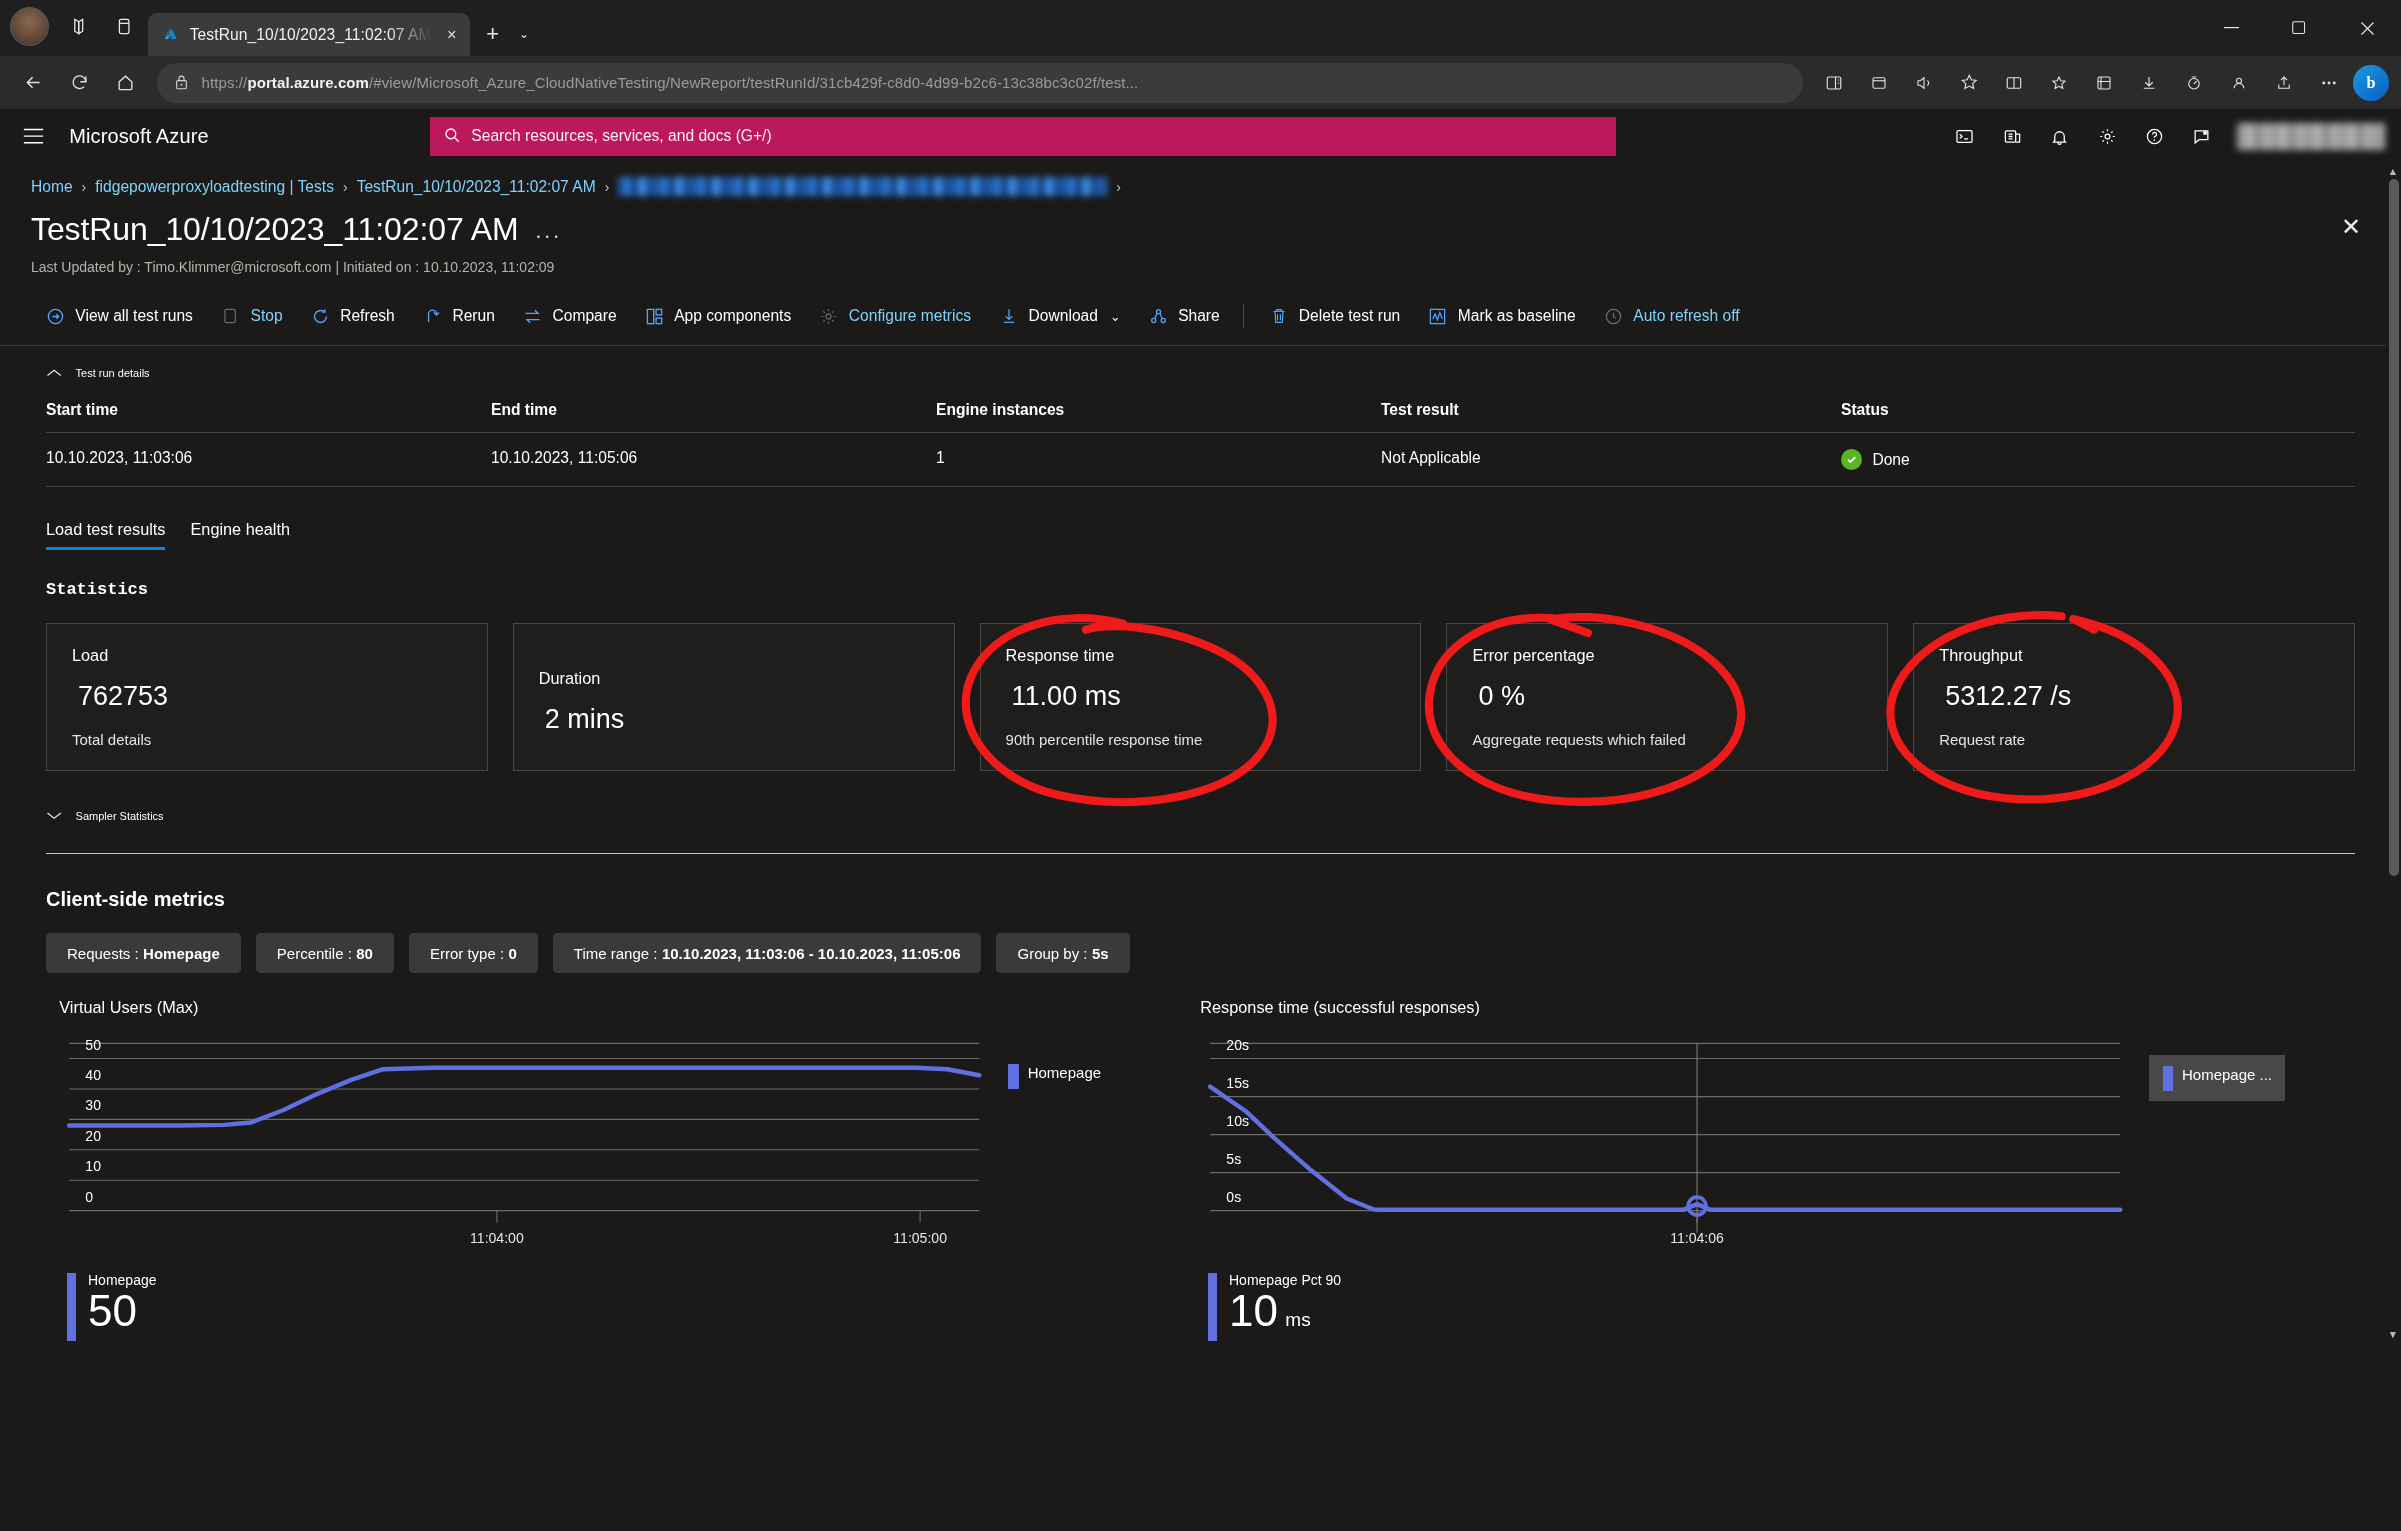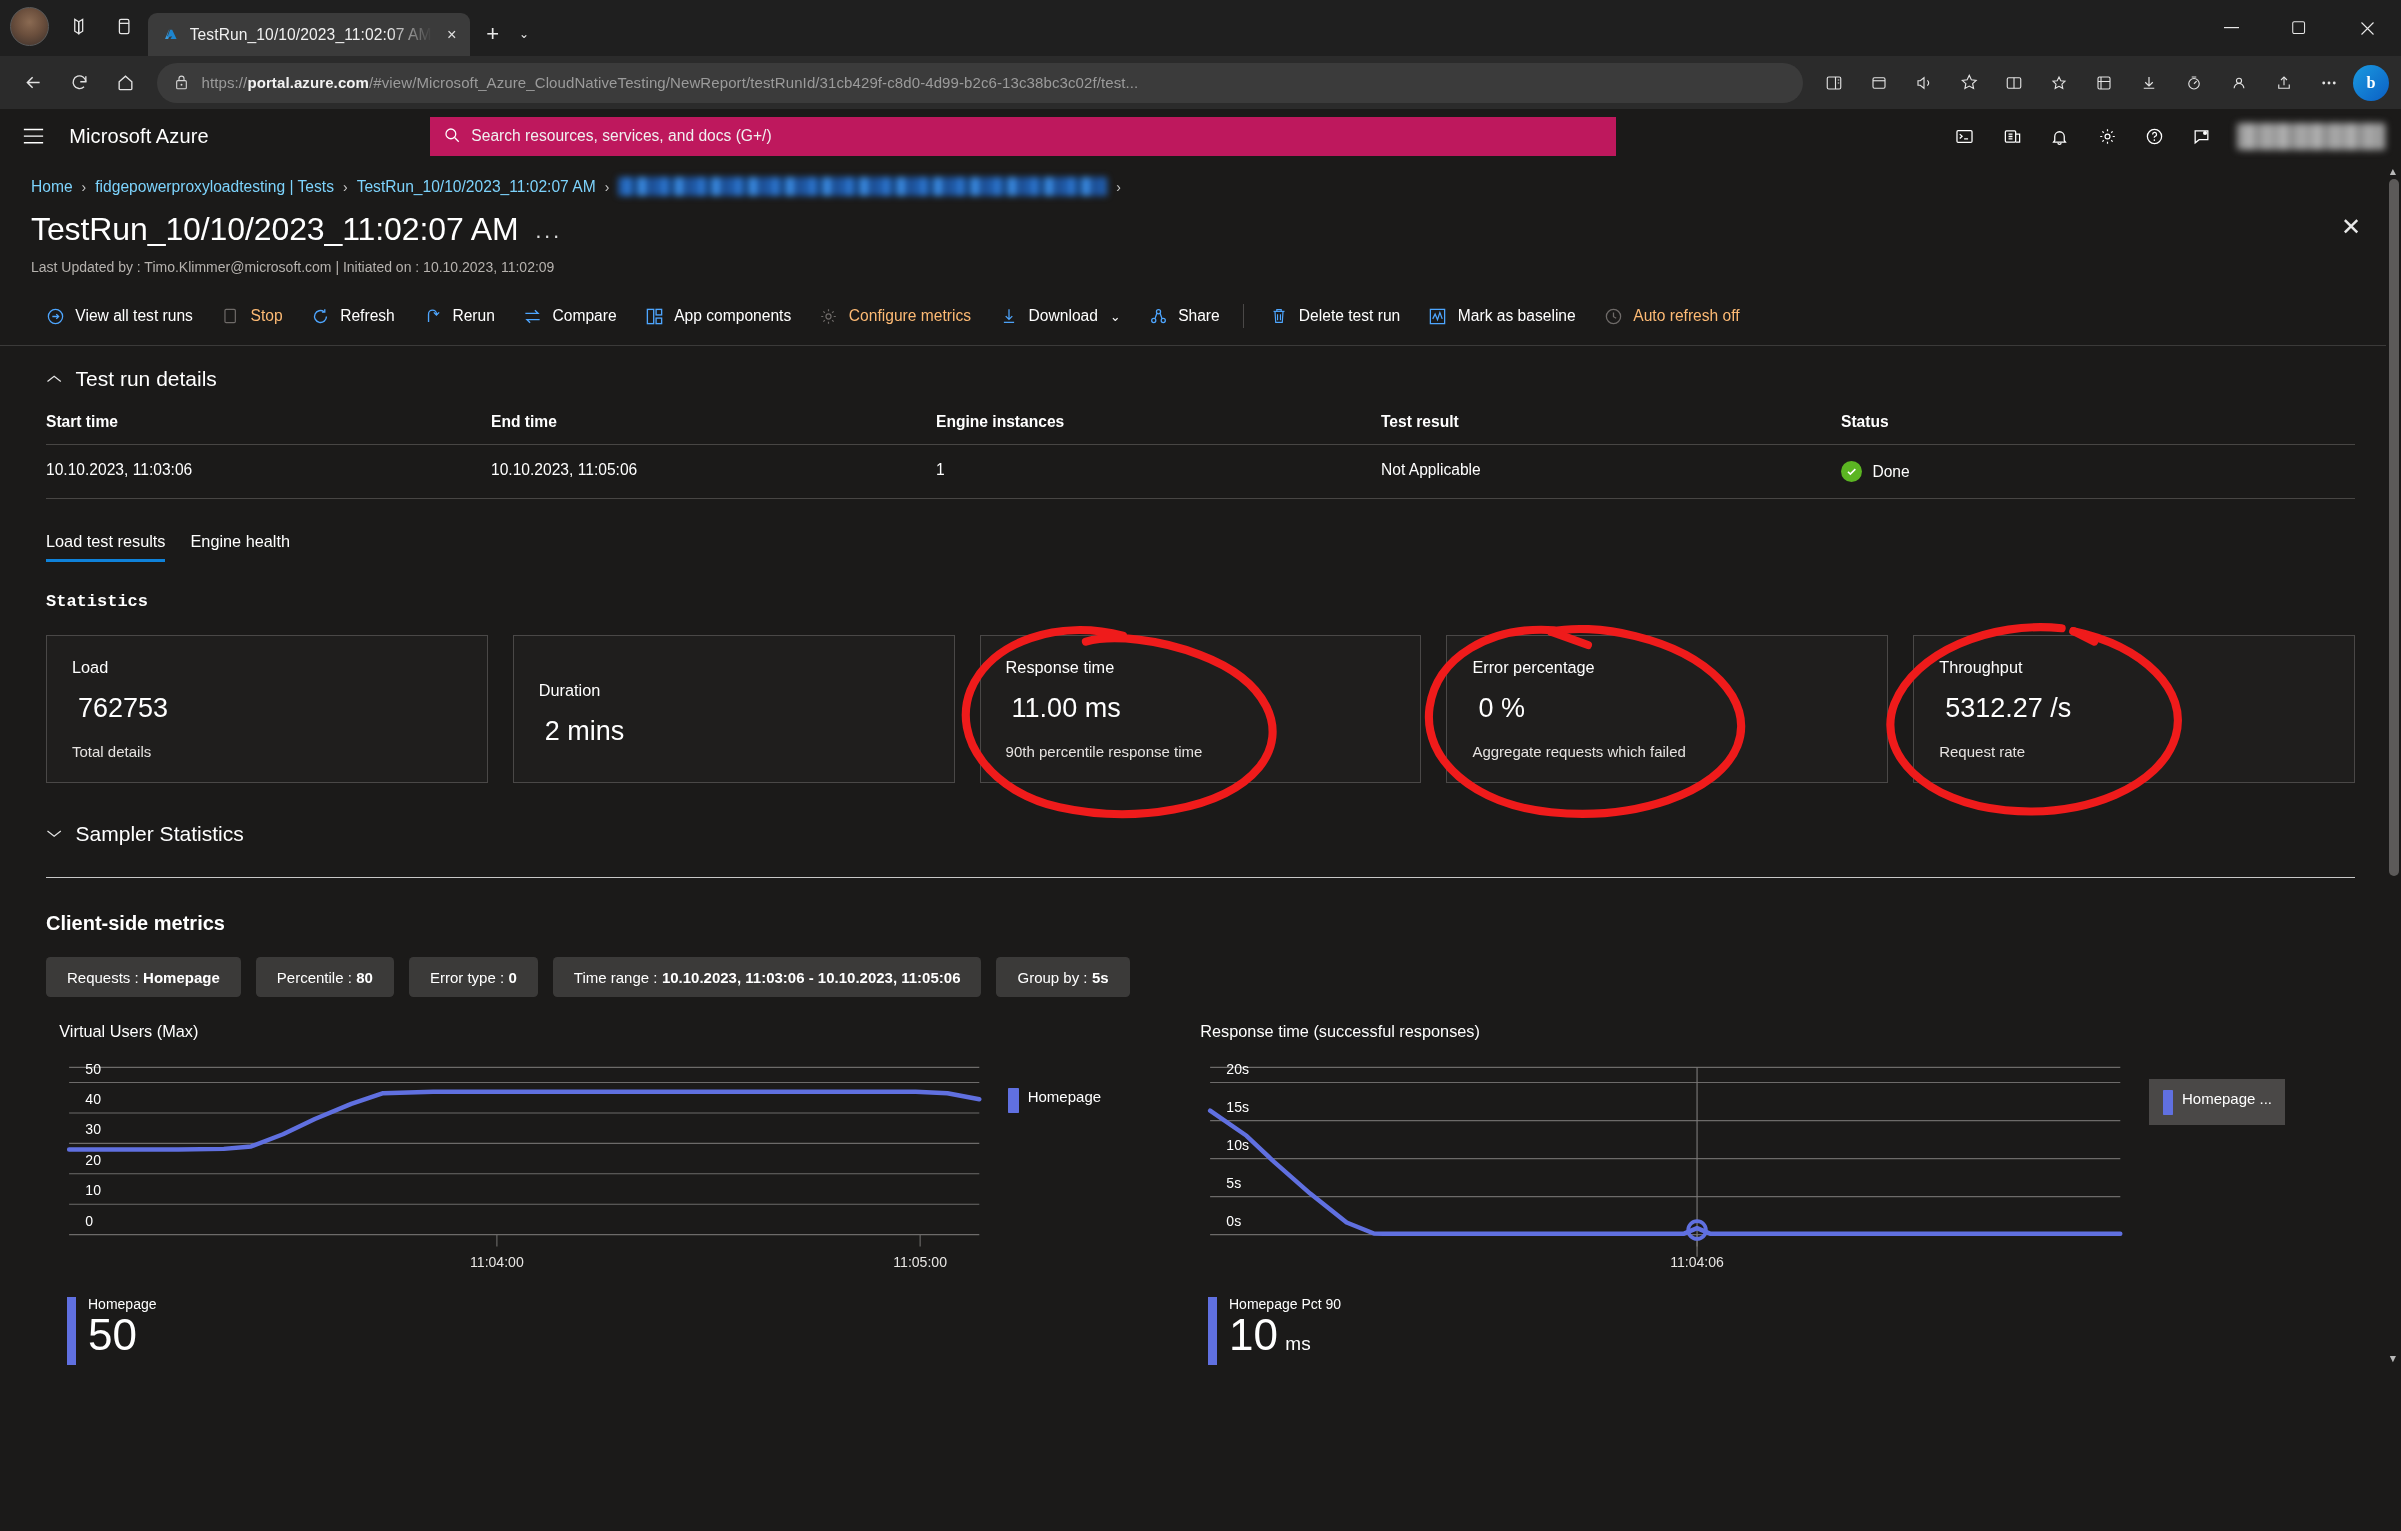--- a/index.html
+++ b/index.html
@@ -112,32 +112,32 @@
   .blade-sub { padding: 10.4px 31px 0 31px; font-size: 14px; color: #b6b2ae; }
 
   .cmdbar {
     display: flex; align-items: center; gap: 0; padding: 15px 31px 0 31px;
     border-bottom: 0.7px solid #3b3a39; padding-bottom: 13.3px; margin-top: 10.4px;
   }
   .cmd {
     display: flex; align-items: center; gap: 9px; padding: 4.4px 13.3px; font-size: 15.6px;
     color: #ffffff; white-space: nowrap; cursor: pointer;
   }
-  .cmd.disabled { color: #fdba74; cursor: default; }
+  .cmd.disabled { color: #7dd3fc; cursor: default; }
   .cmd .cmd-ico { width: 22px; height: 22px; display:flex; align-items:center; justify-content:center; color: #4ea6ff; flex:none;}
   .cmd.disabled .cmd-ico { color: #6f6b69; }
   .cmd-divider { width: 0.7px; height: 24px; background: #4a4847; margin: 0 10.4px; }
   .cmd-caret { margin-left: 3px; color:#ffffff; font-size: 12.6px; }
 
   
   .content { padding: 0 0 0 0; position: relative; }
 
   .section-toggle { display: flex; align-items: center; gap: 13.3px; padding: 21px 31px 0 46px; }
   .chev { color: #e4e4e4; display:flex; align-items:center; }
-  .section-toggle-label { font-size: 21px; color: #ffffff; }
+  .section-toggle-label { font-size: 11px; color: #ffffff; }
 
   .details-table { padding: 22px 46px 0 46px; }
   .dt-head, .dt-row { display: flex; }
   .dt-head > div, .dt-row > div { font-size: 15.6px; }
   .dt-c1 { width: 445px; } .dt-c2 { width: 445px; } .dt-c3 { width: 445px; } .dt-c4 { width: 460px; } .dt-c5 { flex: 1; }
   .dt-head > div { font-weight: 700; color: #ffffff; padding-bottom: 13.3px; }
   .dt-sep { height: 0.7px; background: #484644; }
   .dt-row > div { color: #ffffff; padding: 16.3px 0; }
   .dt-status { display: flex; align-items: center; gap: 10.4px; }
   .ok-badge {

